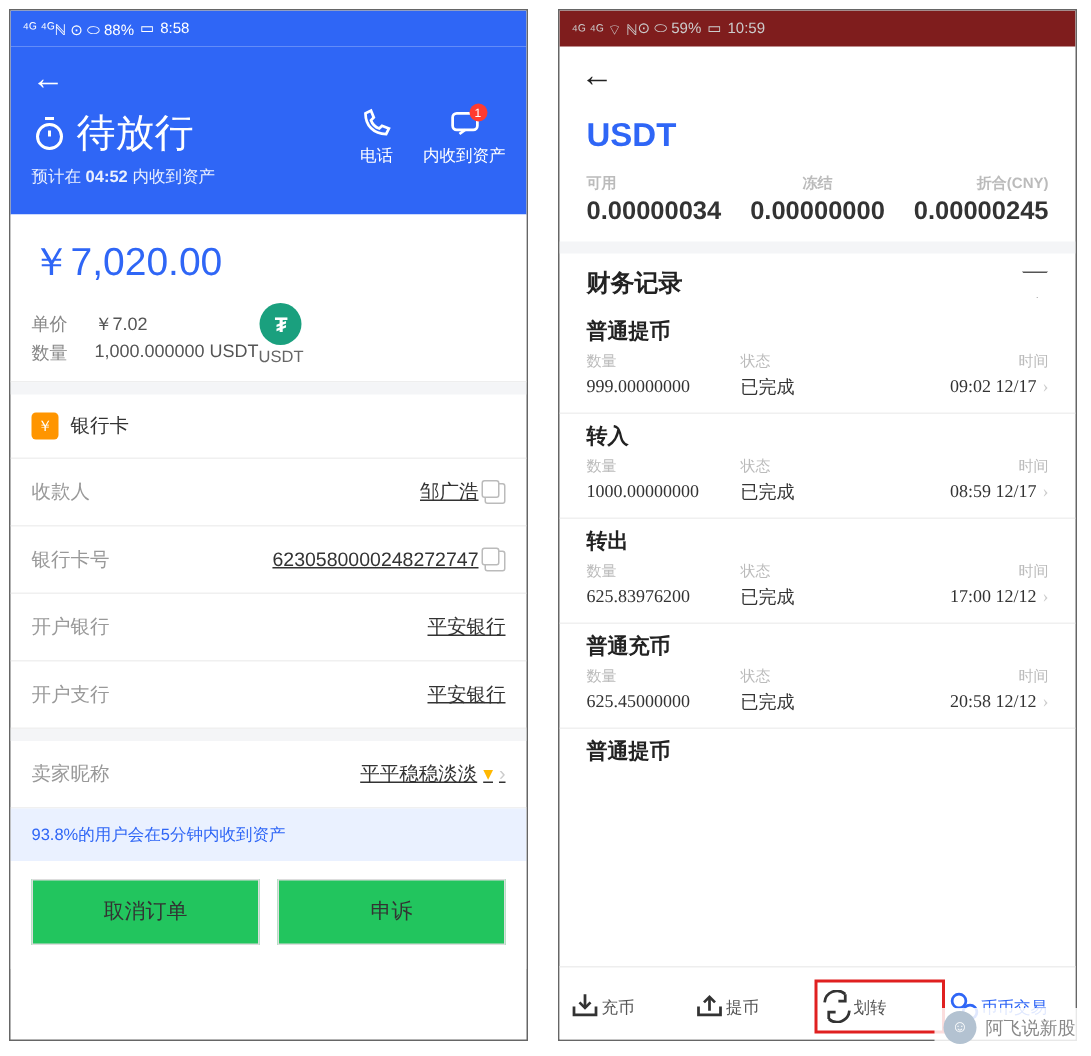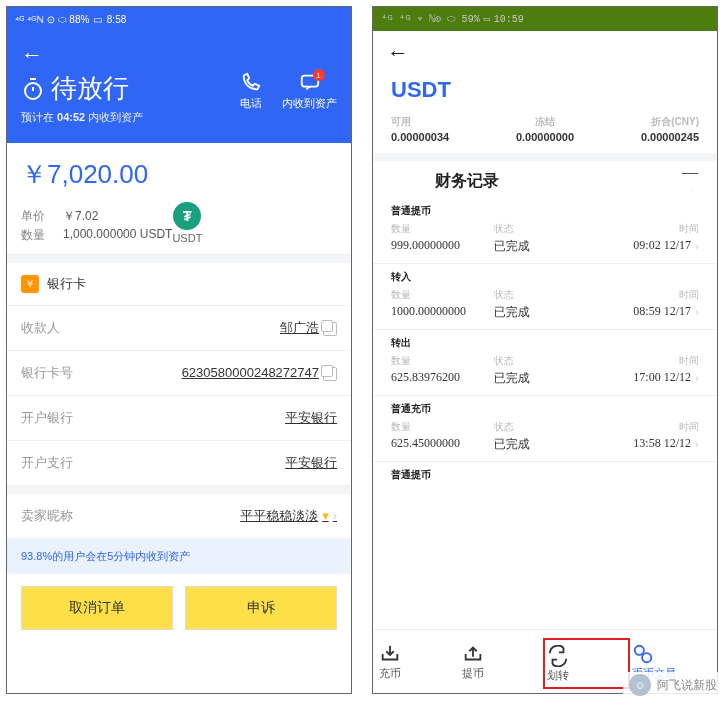--- a/index.html
+++ b/index.html
@@ -29,21 +29,21 @@
   .statusbar {
     height: 24px;
     display: flex;
     align-items: center;
     justify-content: flex-start;
     padding: 0 8px;
     font-size: 10px;
     color: #fff;
   }
   .p1 .statusbar { background: #2f66f6; }
-  .p2 .statusbar { background: #4d7c0f; color: #ccc; font-family: Liberation Mono, monospace; }
+  .p2 .statusbar { background: #7f1d1d; color: #ccc; }
   .statusbar .sb-left, .statusbar .sb-right { display:flex; align-items:center; gap:4px; }
   .sb-right span { font-size:10px; }
 
   
   .p1-header {
     background: #2f66f6;
     color: #fff;
     padding: 4px 14px 18px 14px;
   }
   .p1-back { font-size: 22px; padding: 4px 0 6px 0; }
@@ -79,47 +79,47 @@
   .p1-row { display:flex; justify-content:space-between; align-items:center; padding:13px 14px; border-bottom:1px solid #f0f0f0; font-size:13px; }
   .p1-row .lbl { color:#999; }
   .p1-row .val { color:#333;text-decoration:underline; }
   .copy-icon { display:inline-block; width:14px; height:14px; border:1px solid #bbb; border-radius:2px; margin-left:4px; vertical-align:middle; position:relative; }
   .copy-icon::after { content:''; position:absolute; top:-3px; left:-3px; width:10px; height:10px; border:1px solid #bbb; border-radius:2px; background:#fff; }
   .chev { color:#ccc; margin-left:4px; }
   .arrow-dn { color:#ffb800; margin-left:4px; }
 
   .p1-tip { background:#eaf1ff; color:#2f66f6; font-size:11px; padding:10px 14px; }
   .p1-actions { display:flex; gap:12px; padding:12px 14px 16px 14px; background:#fff; }
-  .p1-btn { flex:1; text-align:center; padding:12px 0; border:1px solid #ddd; font-size:14px; color:#333; background:#fde047; }
+  .p1-btn { flex:1; text-align:center; padding:12px 0; border:1px solid #ddd; font-size:14px; color:#333; background:#22c55e; }
 
   
   .p2-back { font-size:22px; padding:6px 14px; color:#222; }
   .p2-title { padding:8px 18px 12px 18px; color:#2f66f6; font-size:22px; font-weight:600; }
   .p2-balances { display:flex; padding:0 18px 10px 18px;font-weight:bold; }
   .p2-bal { flex:1; }
   .p2-bal.right { text-align:right; }
   .p2-bal.center { text-align:center; }
   .p2-bal .lbl { font-size:10px; color:#bbb; }
-  .p2-bal .val { font-size:11px; color:#333; margin-top:2px; }
+  .p2-bal .val { font-size:17px; color:#333; margin-top:2px; }
 
   .p2-section-title { display:flex; justify-content:space-between; align-items:center; padding:10px 18px 6px 18px; }
-  .p2-section-title .t { font-size:16px; font-weight:600; color:#222;margin-left:44px; }
+  .p2-section-title .t { font-size:16px; font-weight:600; color:#222; }
   .filter-icon { width:18px; height:18px; position:relative; }
   .filter-icon::before { content:''; position:absolute; inset:0; border:1.5px solid #555; clip-path:polygon(0 0,100% 0,60% 50%,60% 100%,40% 90%,40% 50%); }
 
   .p2-record { padding:6px 18px 8px 18px; border-bottom:1px solid #f0f0f0; }
-  .p2-record .rtype { font-size:10px; font-weight:600; color:#222; margin-bottom:4px; }
+  .p2-record .rtype { font-size:14px; font-weight:600; color:#222; margin-bottom:4px; }
   .p2-record .rhead { display:flex; font-size:10px; color:#bbb; }
   .p2-record .rhead > div, .p2-record .rvals > div { flex:1; }
   .p2-record .rhead > div:last-child, .p2-record .rvals > div:last-child { text-align:right; }
   .p2-record .rvals { display:flex; font-size:12px; color:#333; margin-top:2px;font-family:Liberation Serif, serif; }
   .p2-record .rvals .chev2 { color:#ccc; margin-left:4px; }
 
   .p2-bottom { position:absolute; left:0; right:0; bottom:0; background:#fff; border-top:1px solid #eee; display:flex; padding:8px 4px 4px 4px; }
-  .p2-tab { flex:1; display:flex; flex-direction:column; align-items:flex-start; font-size:11px; color:#555; padding:4px 2px; }
+  .p2-tab { flex:1; display:flex; flex-direction:row; align-items:center; font-size:11px; color:#555; padding:4px 2px; }
   .p2-tab .ic { font-size:20px; height:24px; display:flex; align-items:center; justify-content:center; }
   .p2-tab.highlight { border:2px solid #e02020; }
 
   .watermark {
     position:absolute;
     right:4px; bottom:6px;
     display:flex; align-items:center; gap:6px;
     background:rgba(255,255,255,.85);
     padding:2px 6px;
     font-size:12px; color:#888;
@@ -327,21 +327,21 @@
     <div class="p2-record">
       <div class="rtype">普通充币</div>
       <div class="rhead">
           <div>数量</div>
           <div>状态</div>
           <div>时间</div>
         </div>
       <div class="rvals">
           <div>625.45000000</div>
           <div>已完成</div>
-          <div><span>13:58 12/12</span><span class="chev2">›</span></div>
+          <div><span>20:58 12/12</span><span class="chev2">›</span></div>
         </div>
     </div>
     <div class="p2-record" style="border-bottom:none;padding-bottom:40px;">
       <div class="rtype">普通提币</div>
     </div>
 
     <div class="p2-bottom">
       <div class="p2-tab">
         <span class="ic">
             <svg width="22" height="22" viewBox="0 0 24 24" fill="none" stroke="#333" stroke-width="2">

